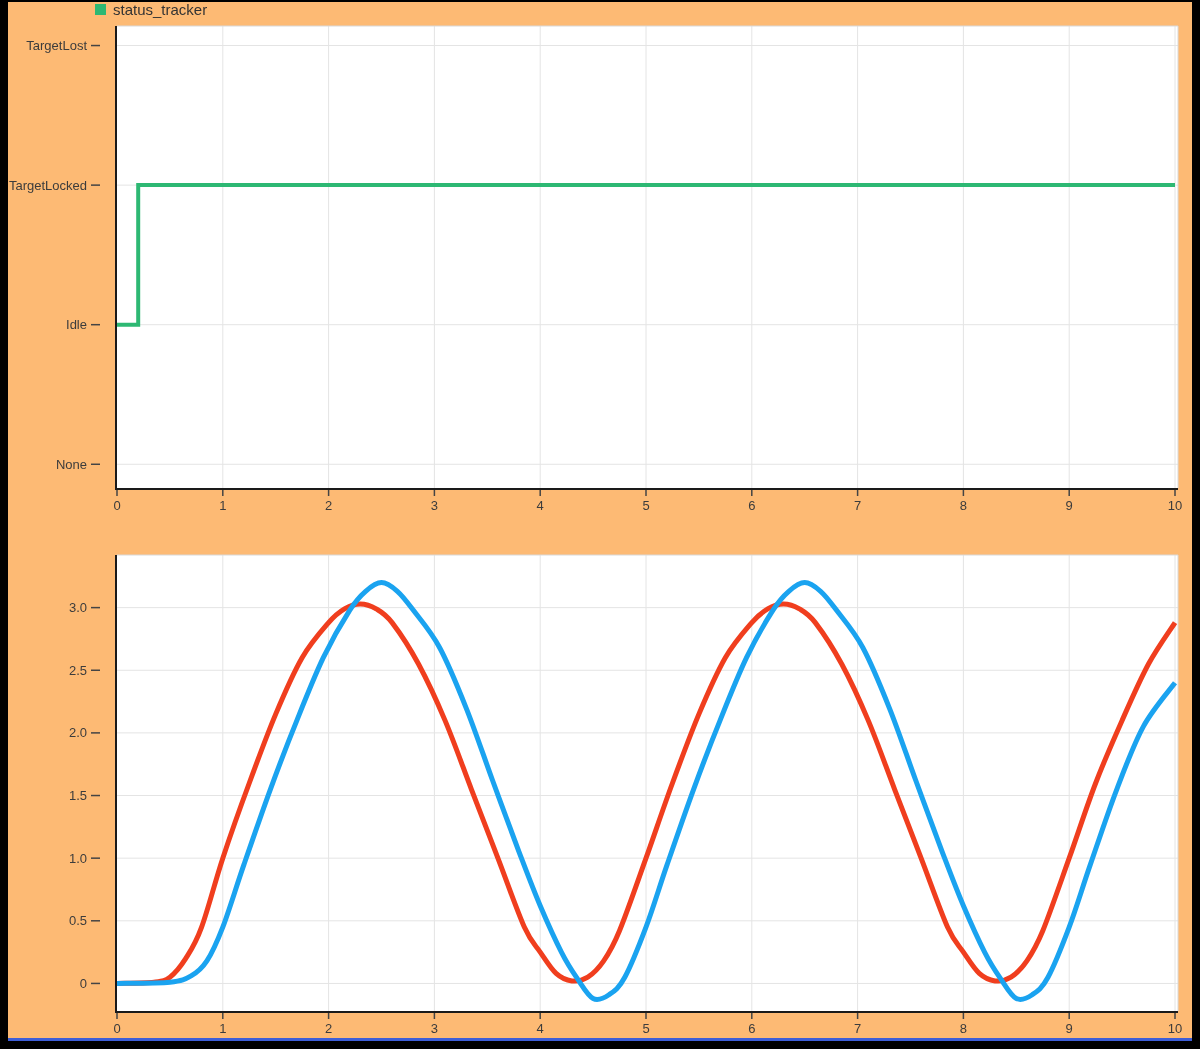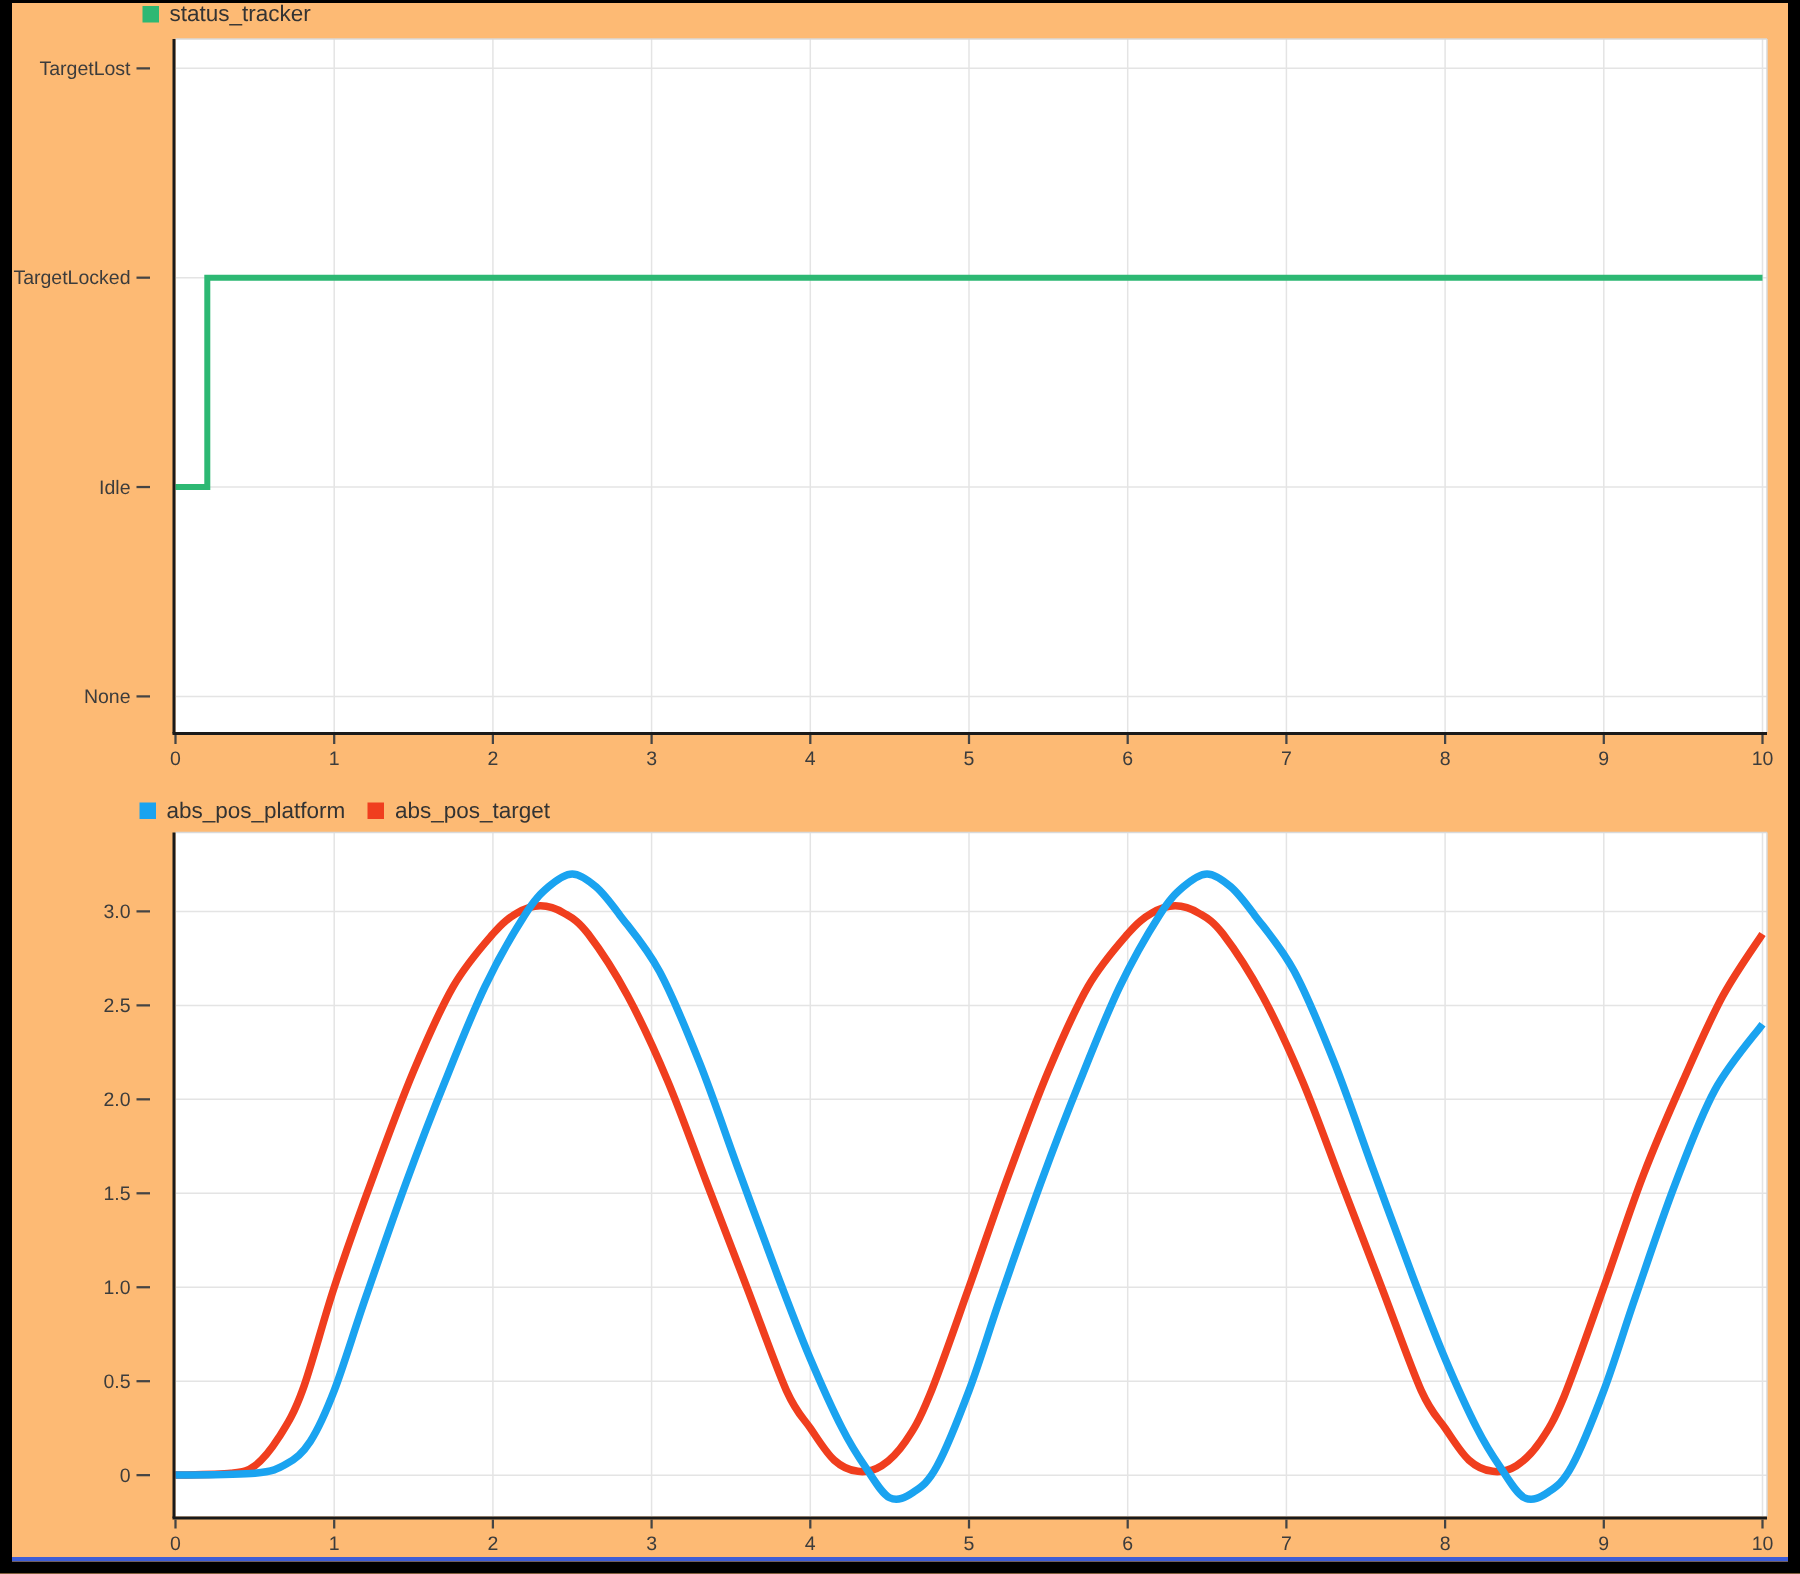--- a/index.html
+++ b/index.html
@@ -82,30 +82,20 @@
       <line x1="83" y1="462.27190332326285" x2="92" y2="462.27190332326285" stroke="#444444" stroke-width="1.5"></line>
       <text x="79" y="466.77190332326285" text-anchor="end" fill="#3c3c3c" font-size="13px" class="tick-label">None</text>
       <line x1="83" y1="322.6948640483384" x2="92" y2="322.6948640483384" stroke="#444444" stroke-width="1.5"></line>
       <text x="79" y="327.1948640483384" text-anchor="end" fill="#3c3c3c" font-size="13px" class="tick-label">Idle</text>
       <line x1="83" y1="183.1178247734139" x2="92" y2="183.1178247734139" stroke="#444444" stroke-width="1.5"></line>
       <text x="79" y="187.6178247734139" text-anchor="end" fill="#3c3c3c" font-size="13px" class="tick-label">TargetLocked</text>
       <line x1="83" y1="43.54078549848944" x2="92" y2="43.54078549848944" stroke="#444444" stroke-width="1.5"></line>
       <text x="79" y="48.04078549848944" text-anchor="end" fill="#3c3c3c" font-size="13px" class="tick-label">TargetLost</text>
     </svg>
 
-  <div class="legend" id="legend2" style="color: rgb(51, 51, 51);">
-      <span class="legend-item">
-        <span class="legend-swatch" style="background: rgb(26, 163, 240);"></span>
-        <span>abs_pos_platform</span>
-      </span>
-      <span class="legend-item">
-        <span class="legend-swatch" style="background: rgb(240, 62, 30);"></span>
-        <span>abs_pos_target</span>
-      </span>
-    </div>
   <svg class="chart-svg" id="svg2" width="1184" height="514">
       <rect x="109" y="26" width="1061" height="456" fill="#ffffff"></rect>
       <line x1="214.8" y1="26" x2="214.8" y2="482" stroke="#e4e4e4" stroke-width="1"></line>
       <line x1="320.6" y1="26" x2="320.6" y2="482" stroke="#e4e4e4" stroke-width="1"></line>
       <line x1="426.4" y1="26" x2="426.4" y2="482" stroke="#e4e4e4" stroke-width="1"></line>
       <line x1="532.2" y1="26" x2="532.2" y2="482" stroke="#e4e4e4" stroke-width="1"></line>
       <line x1="638" y1="26" x2="638" y2="482" stroke="#e4e4e4" stroke-width="1"></line>
       <line x1="743.8" y1="26" x2="743.8" y2="482" stroke="#e4e4e4" stroke-width="1"></line>
       <line x1="849.5999999999999" y1="26" x2="849.5999999999999" y2="482" stroke="#e4e4e4" stroke-width="1"></line>
       <line x1="955.4000000000001" y1="26" x2="955.4000000000001" y2="482" stroke="#e4e4e4" stroke-width="1"></line>

